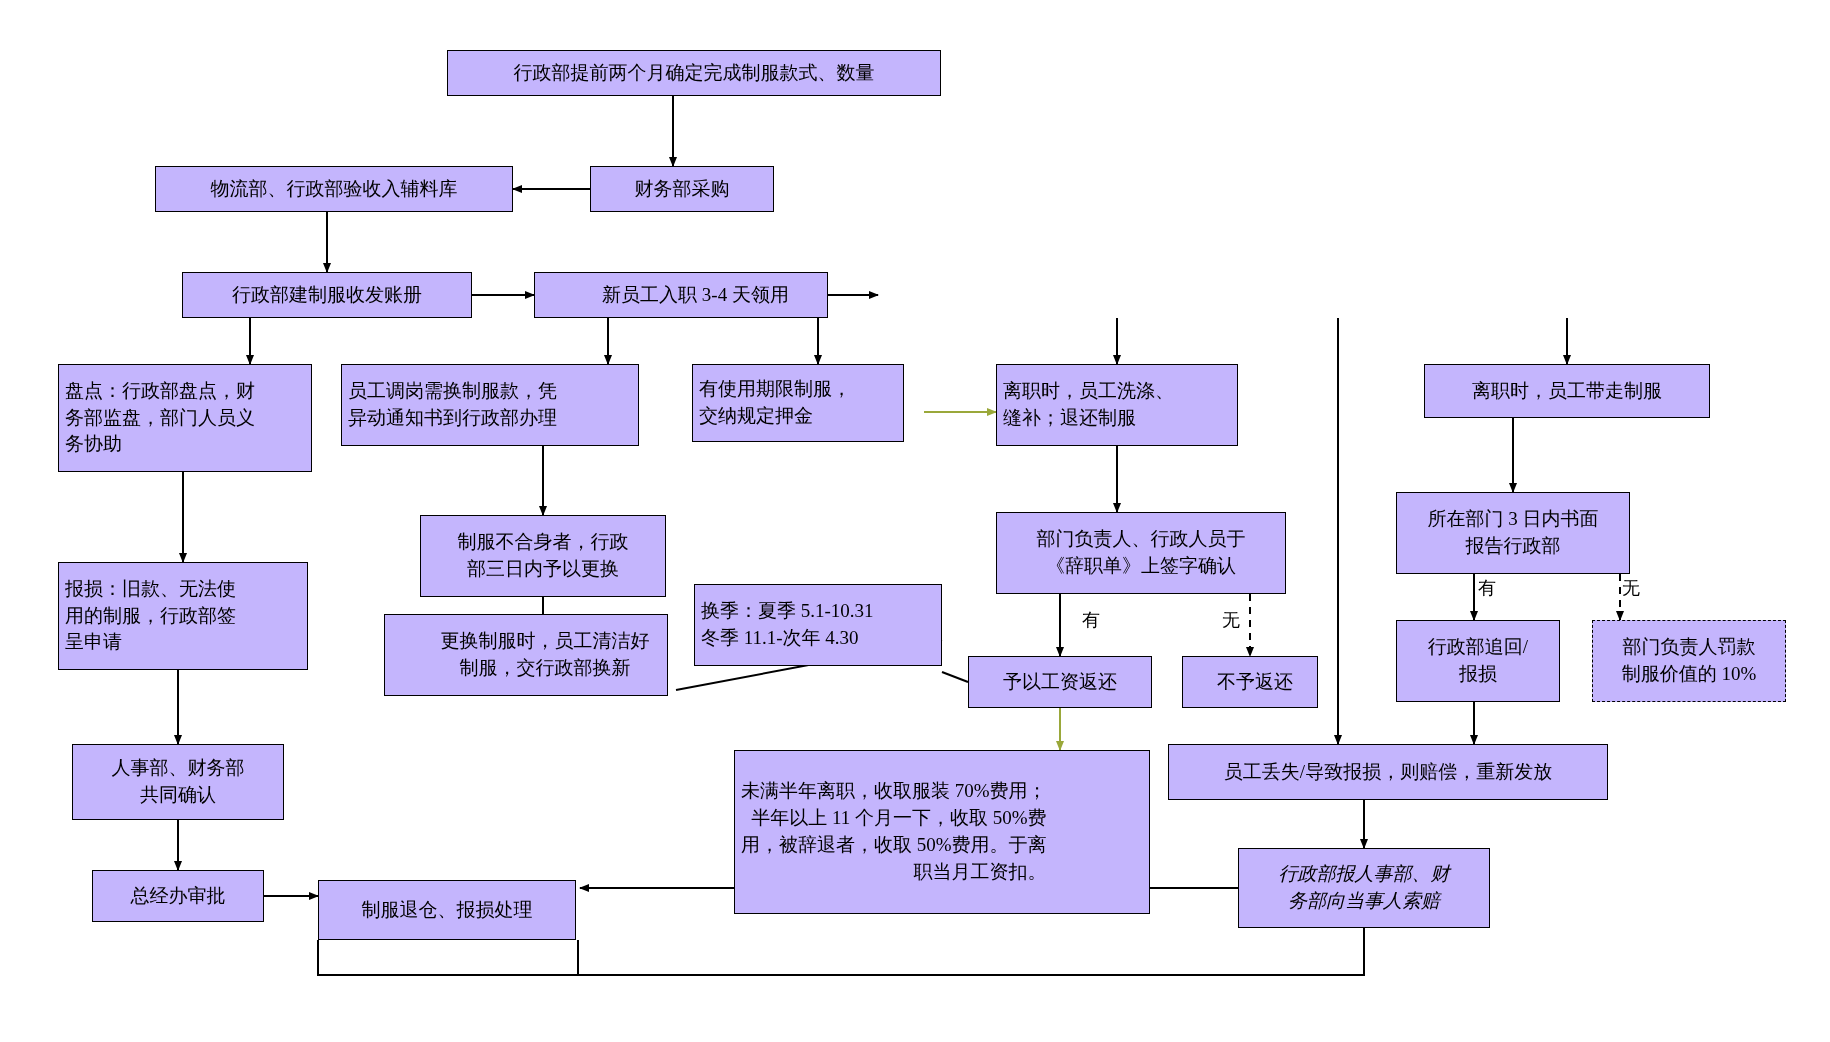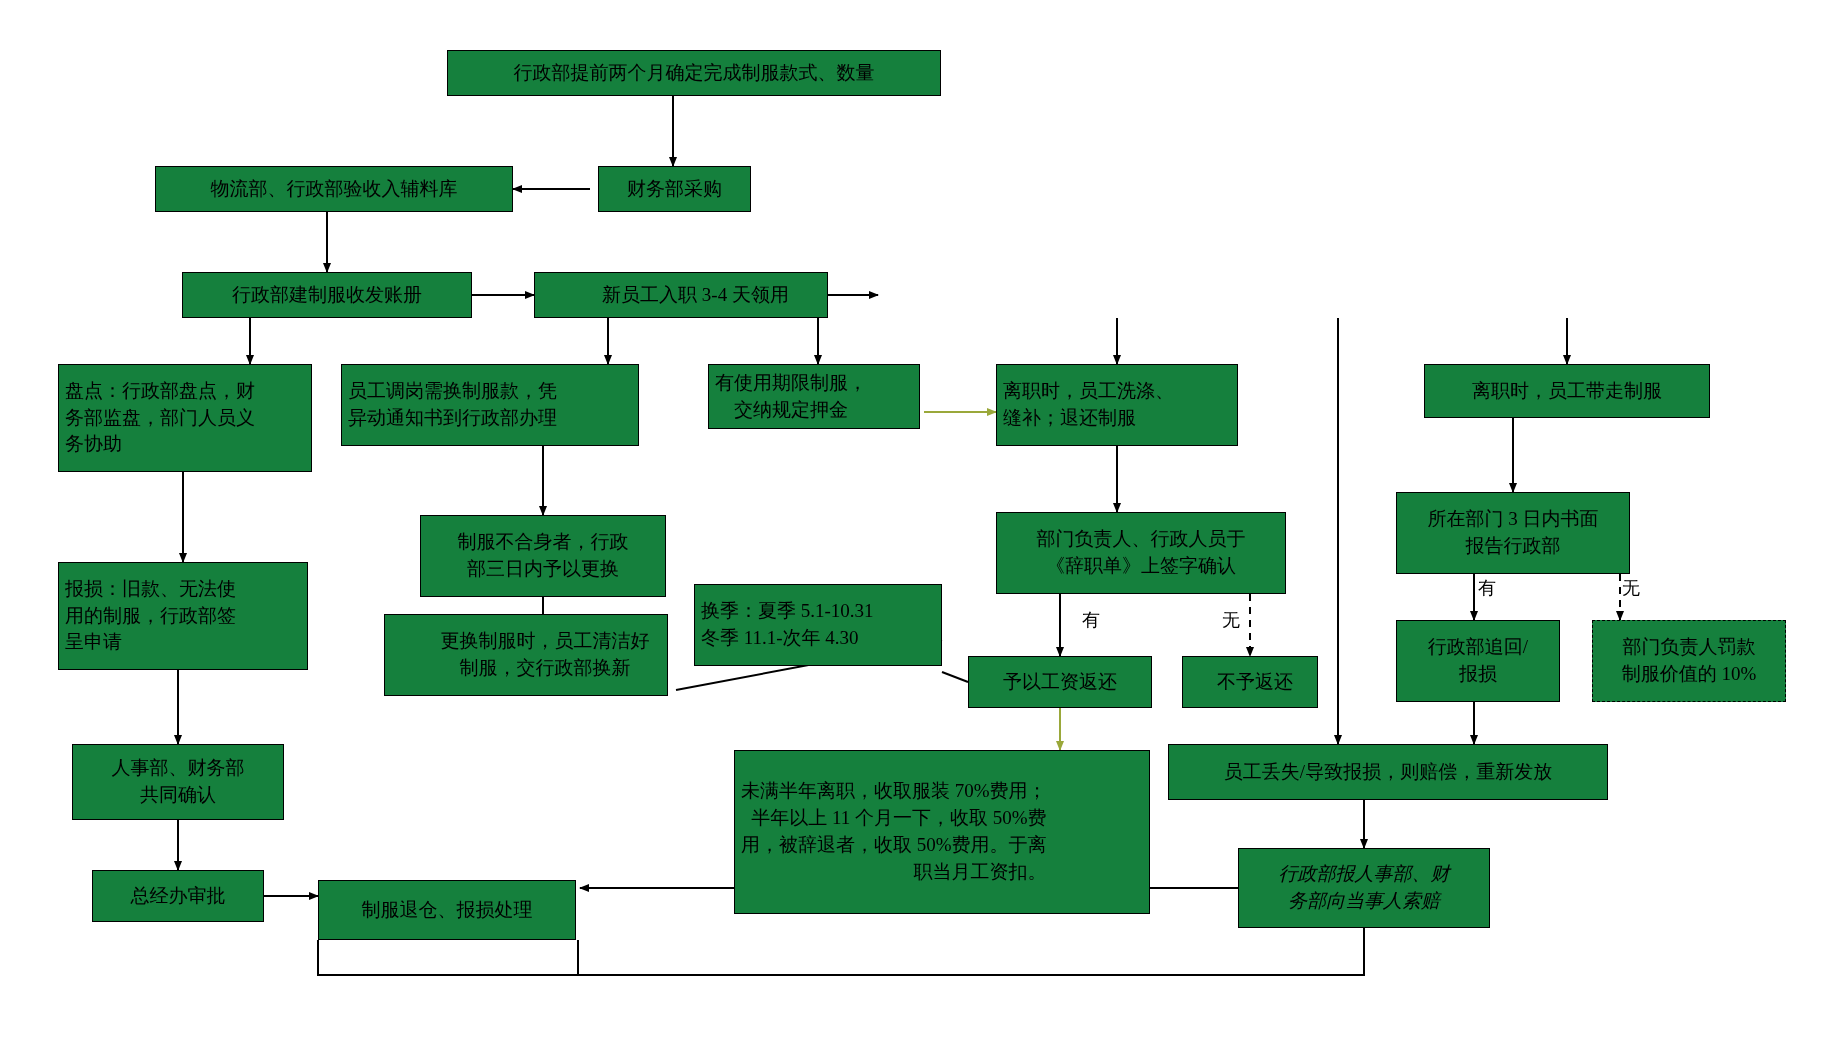--- a/index.html
+++ b/index.html
@@ -15,21 +15,21 @@
   #canvas {
     position: relative;
     width: 1830px;
     height: 1042px;
     background: #ffffff;
     overflow: hidden;
   }
   .node {
     position: absolute;
     border: 1px solid #000000;
-    background: #15803d;
+    background: #c4b5fd;
     box-sizing: border-box;
     display: flex;
     align-items: center;
     justify-content: center;
     text-align: center;
     font-size: 19px;
     line-height: 1.42;
     padding: 3px 6px;
     white-space: pre-line;
   }
@@ -135,37 +135,37 @@
     <g stroke="#9aa83a" stroke-width="2" fill="none" marker-end="url(#arrowG)">
 
       <path d="M924,412 L996,412"></path>
 
       <path d="M1060,708 L1060,750"></path>
     </g>
   </svg>
 
   <div class="node" style="left:447px;top:50px;width:494px;height:46px;">行政部提前两个月确定完成制服款式、数量</div>
 
-  <div class="node" style="left:590px;top:166px;width:153px;height:46px;margin-left:8px;">财务部采购</div>
+  <div class="node" style="left:590px;top:166px;width:184px;height:46px;">财务部采购</div>
 
   <div class="node" style="left:155px;top:166px;width:358px;height:46px;">物流部、行政部验收入辅料库</div>
 
   <div class="node" style="left:182px;top:272px;width:290px;height:46px;">行政部建制服收发账册</div>
 
   <div class="node" style="left:534px;top:272px;width:294px;height:46px;padding-left:35px;">新员工入职 3-4 天领用</div>
 
 
   <div class="node left" style="left:58px;top:364px;width:254px;height:108px;">盘点：行政部盘点，财
 务部监盘，部门人员义
 务协助</div>
 
   <div class="node left" style="left:341px;top:364px;width:298px;height:82px;">员工调岗需换制服款，凭
 异动通知书到行政部办理</div>
 
-  <div class="node left" style="left:708px;top:364px;width:212px;height:65px;text-align:center;">有使用期限制服，
+  <div class="node left" style="left:692px;top:364px;width:212px;height:78px;">有使用期限制服，
 交纳规定押金</div>
 
   <div class="node left" style="left:996px;top:364px;width:242px;height:82px;">离职时，员工洗涤、
 缝补；退还制服</div>
 
   <div class="node" style="left:1424px;top:364px;width:286px;height:54px;">离职时，员工带走制服</div>
 
   <div class="node" style="left:420px;top:515px;width:246px;height:82px;">制服不合身者，行政
 部三日内予以更换</div>
 

